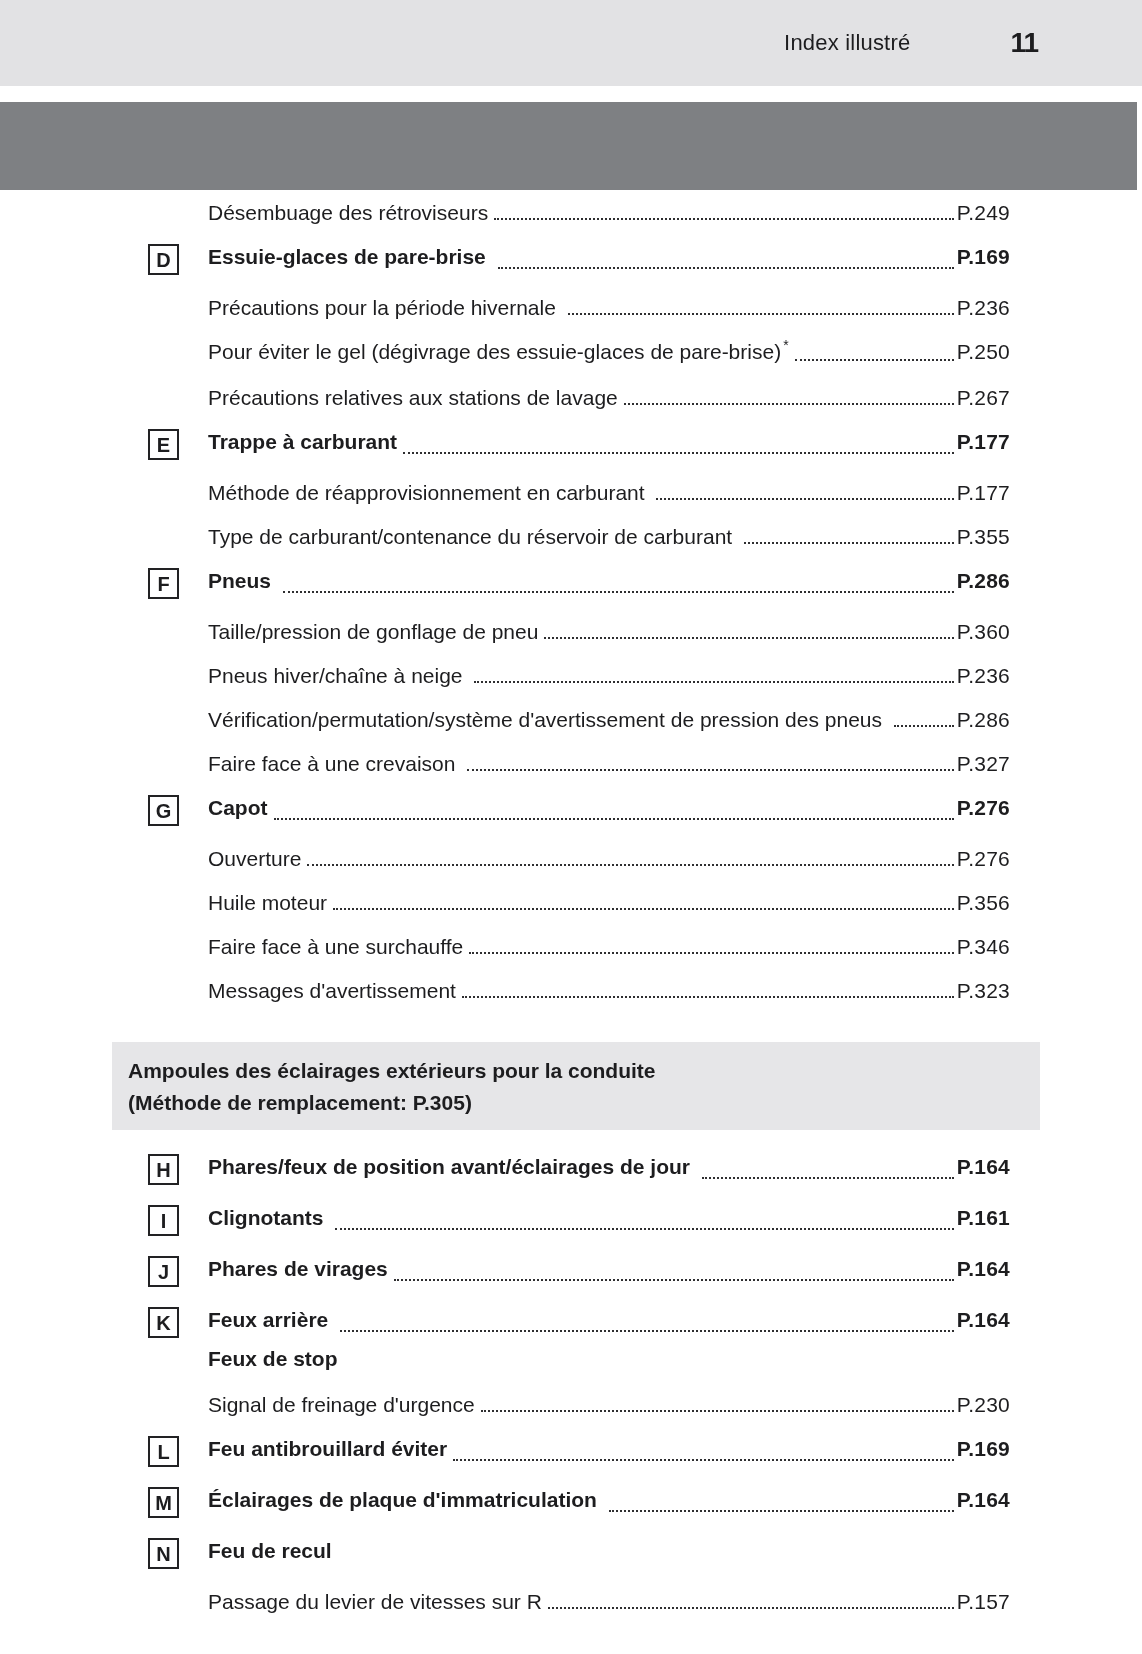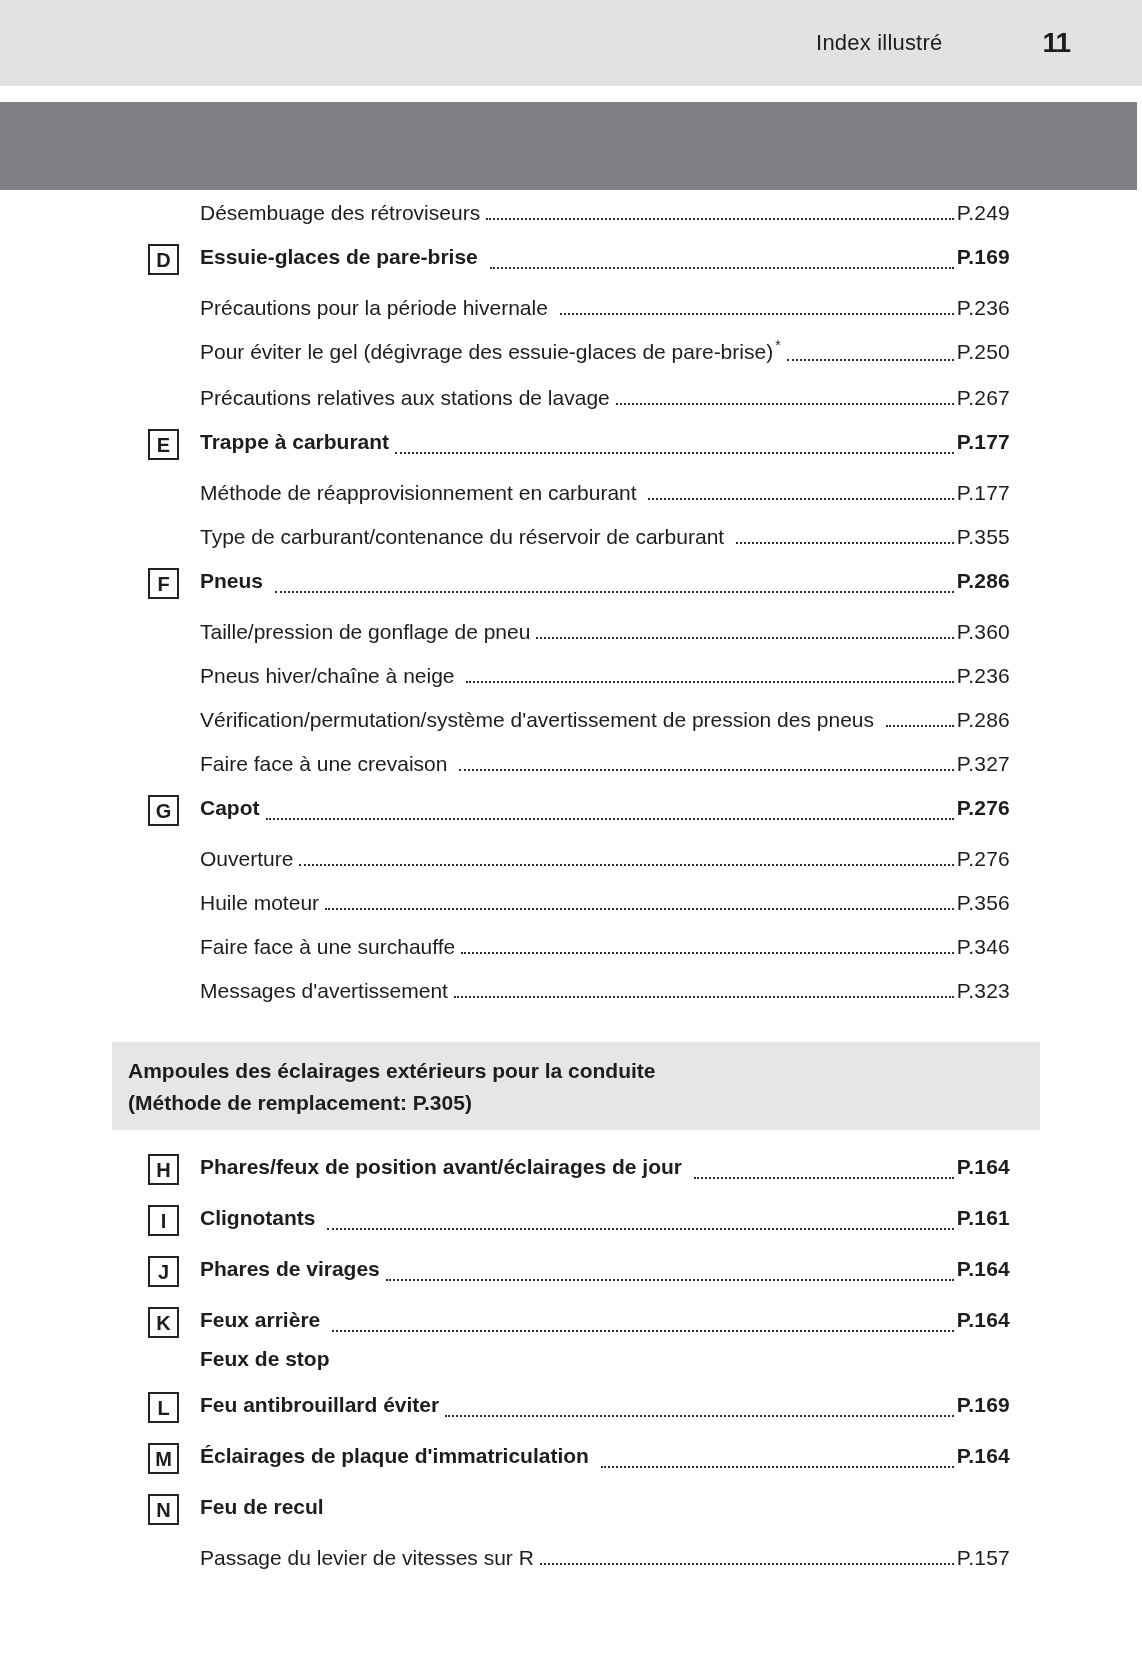--- a/index.html
+++ b/index.html
@@ -18,21 +18,21 @@
     color: var(--text);
     font-family: "Liberation Sans", sans-serif;
     overflow: hidden;
   }
   .topband {
     height: 86px;
     background: var(--header-band);
     display: flex;
     align-items: center;
     justify-content: flex-end;
-    padding-right: 72px;
+    padding-right: 104px;
   }
   .header-title {
     font-size: 22px;
     letter-spacing: 0.2px;
   }
   .header-pagenum {
     font-size: 28px;
     font-weight: bold;
     margin-left: 100px;
     letter-spacing: -1px;
@@ -67,21 +67,21 @@
     align-items: center;
     justify-content: center;
     width: 31px;
     height: 31px;
     border: 2px solid #222224;
     font-weight: bold;
     font-size: 20px;
     line-height: 1;
     background: #ffffff;
   }
-  .label { white-space: pre; }
+  .label { white-space: pre; margin-left: 8px; }
   .asterisk {
     font-size: 14px;
     position: relative;
     top: -9px;
     margin-left: 2px;
     font-weight: normal;
   }
   .leader {
     flex: 1;
     align-self: flex-end;
@@ -344,20 +344,29 @@
   </div>
 
   <div class="row bold tight">
     <span class="slot">
       
     </span>
     <span class="label">Feux de stop</span>
 
   </div>
 
+  <div class="row">
+    <span class="slot">
+      
+    </span>
+    <span class="label">Signal de freinage d'urgence</span>
+
+    <span class="leader"></span>
+    <span class="pagenum">P.230</span>
+  </div>
 
   <div class="row bold">
     <span class="slot">
       <span class="letterbox">L</span>
     </span>
     <span class="label">Feu antibrouillard éviter</span>
 
     <span class="leader"></span>
     <span class="pagenum">P.169</span>
   </div>

